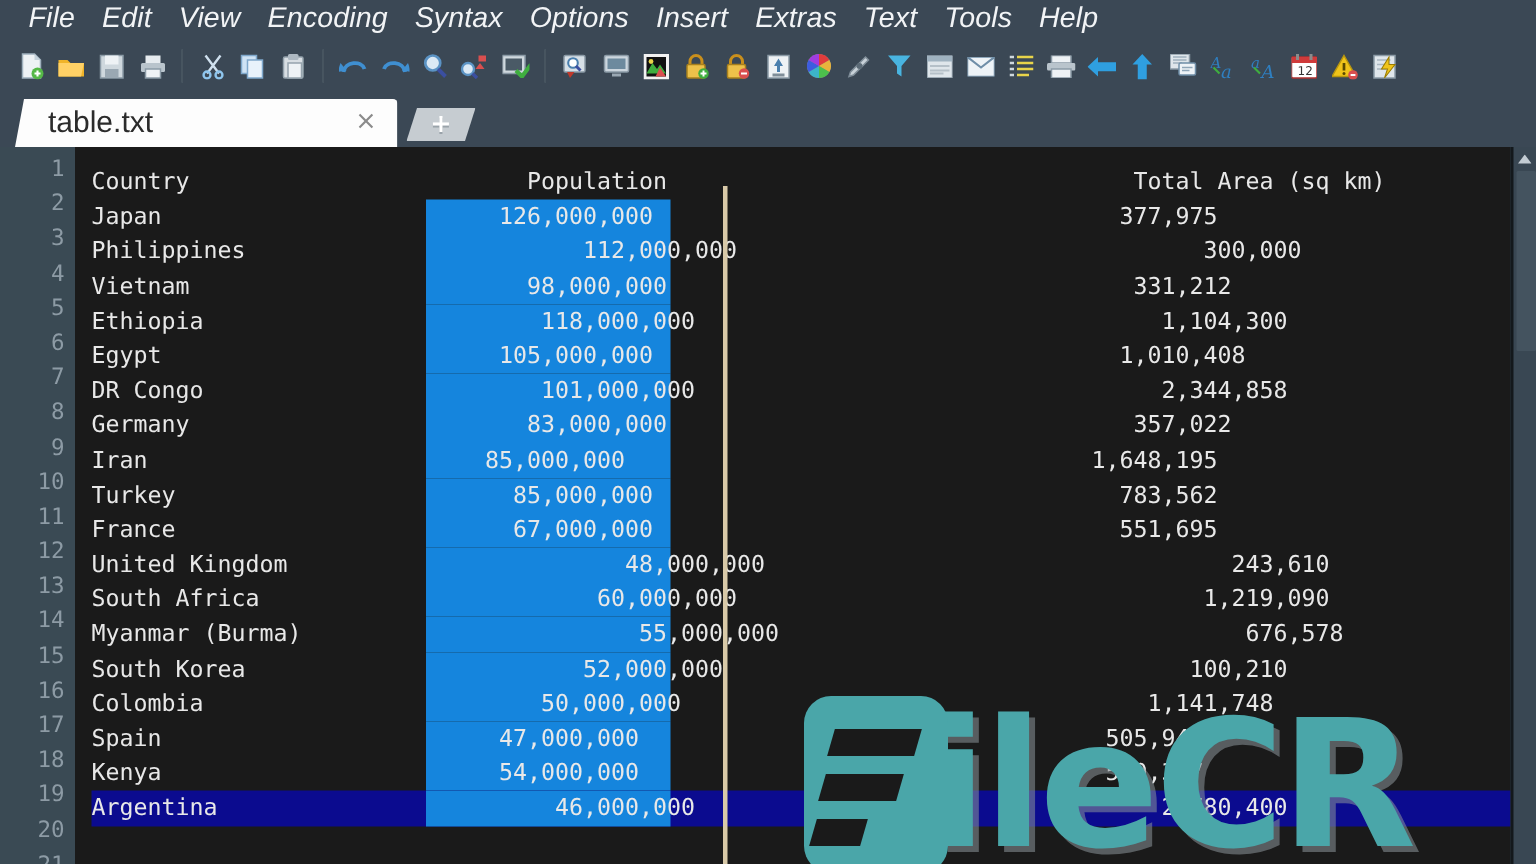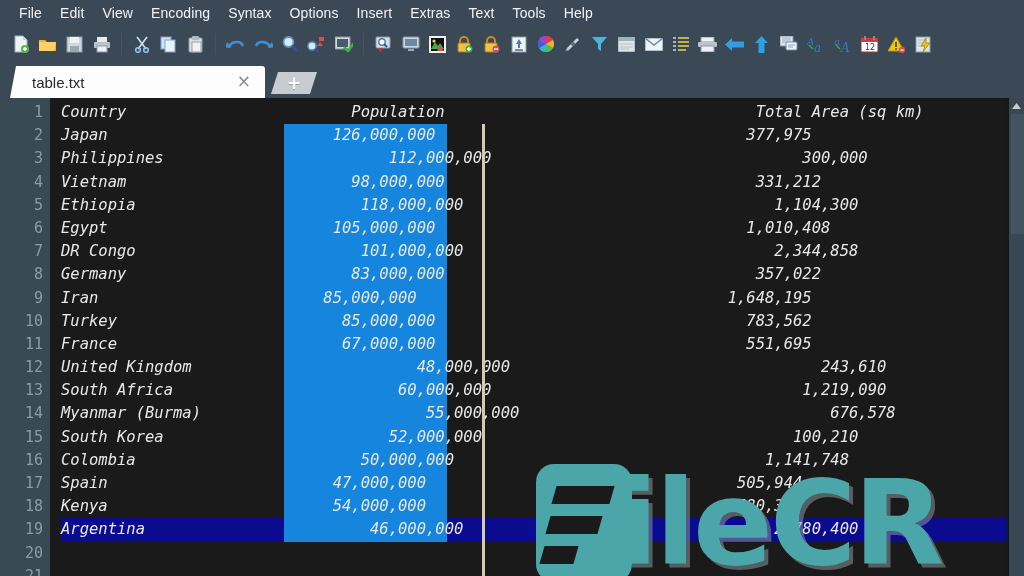--- a/index.html
+++ b/index.html
@@ -11,23 +11,24 @@
   }
   #app { position: relative; width: 1024px; height: 576px; background: #2e3b47; }
 
   
   .menubar {
     height: 26px; background: #3b4855;
     display: flex; align-items: center;
     padding-left: 10px; gap: 0px;
   }
   .menu-item {
-    color: #f2f4f6; font-size: 14px;
+    color: #f2f4f6; font-size: 19px;
     padding: 3px 9px 4px 9px; white-space: nowrap;
     letter-spacing: .1px;
+    font-style: italic;
   }
 
   
   .toolbar {
     height: 36px; background: #3b4855;
     display: flex; align-items: center;
     padding-left: 8px; gap: 2px;
   }
   .tb-btn {
     width: 25px; height: 26px;
@@ -50,21 +51,21 @@
   .tab {
     position: relative; height: 32px;
     background: #fdfdfd;
     display: flex; align-items: center;
     padding: 0 12px 0 22px;
     min-width: 255px;
     border-top-left-radius: 3px;
     border-top-right-radius: 3px;
     clip-path: polygon(0 100%, 6px 0, 100% 0, 100% 100%);
   }
-  .tab-label { color: #2b2b2b; font-size: 15px; flex: 1; }
+  .tab-label { color: #2b2b2b; font-size: 20px; flex: 1; }
   .tab-close {
     color: #8b8b8b; font-size: 17px; line-height: 1;
     padding: 0 2px 2px 10px; font-family: "DejaVu Sans", sans-serif;
   }
   .tab-new {
     height: 22px; width: 46px; margin-left: 6px; margin-bottom: 4px;
     background: #c6ccd1;
     display: flex; align-items: center; justify-content: center;
     clip-path: polygon(0 100%, 7px 0, 100% 0, calc(100% - 7px) 100%);
   }
@@ -87,23 +88,22 @@
     padding-top: 3px;
   }
   .gnum {
     height: 23.2px; line-height: 23.2px;
     color: #8d9ba5; font-size: 15px;
     font-family: "DejaVu Sans Mono", monospace;
     text-align: right; padding-right: 7px;
   }
   .code {
     position: relative; flex: 1;
-    padding-top: 3px; padding-left: 11px;
+    padding-top: 12px; padding-left: 11px;
     background: #1a1a1a;
-    font-style: italic;
   }
   .row {
     position: relative;
     height: 23.2px; line-height: 23.2px;
     font-family: "DejaVu Sans Mono", monospace;
     font-size: 15.5px; color: #e8e8e8;
     white-space: pre;
   }
   .row.current { background: #0b0b8f; }
   .cell-country { position: absolute; left: 0; top: 0; }

